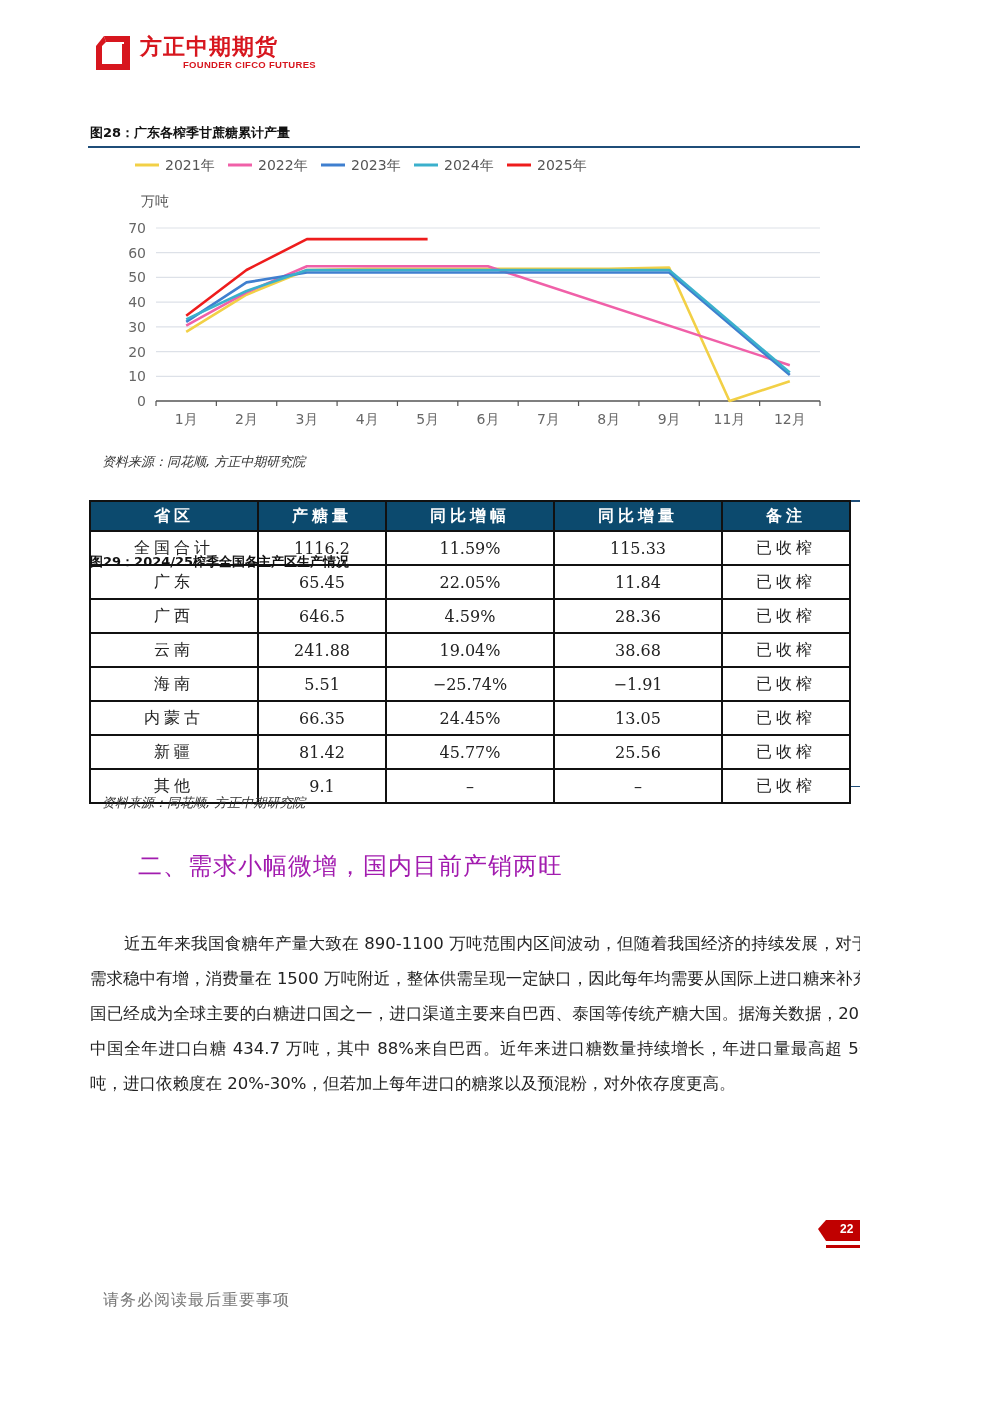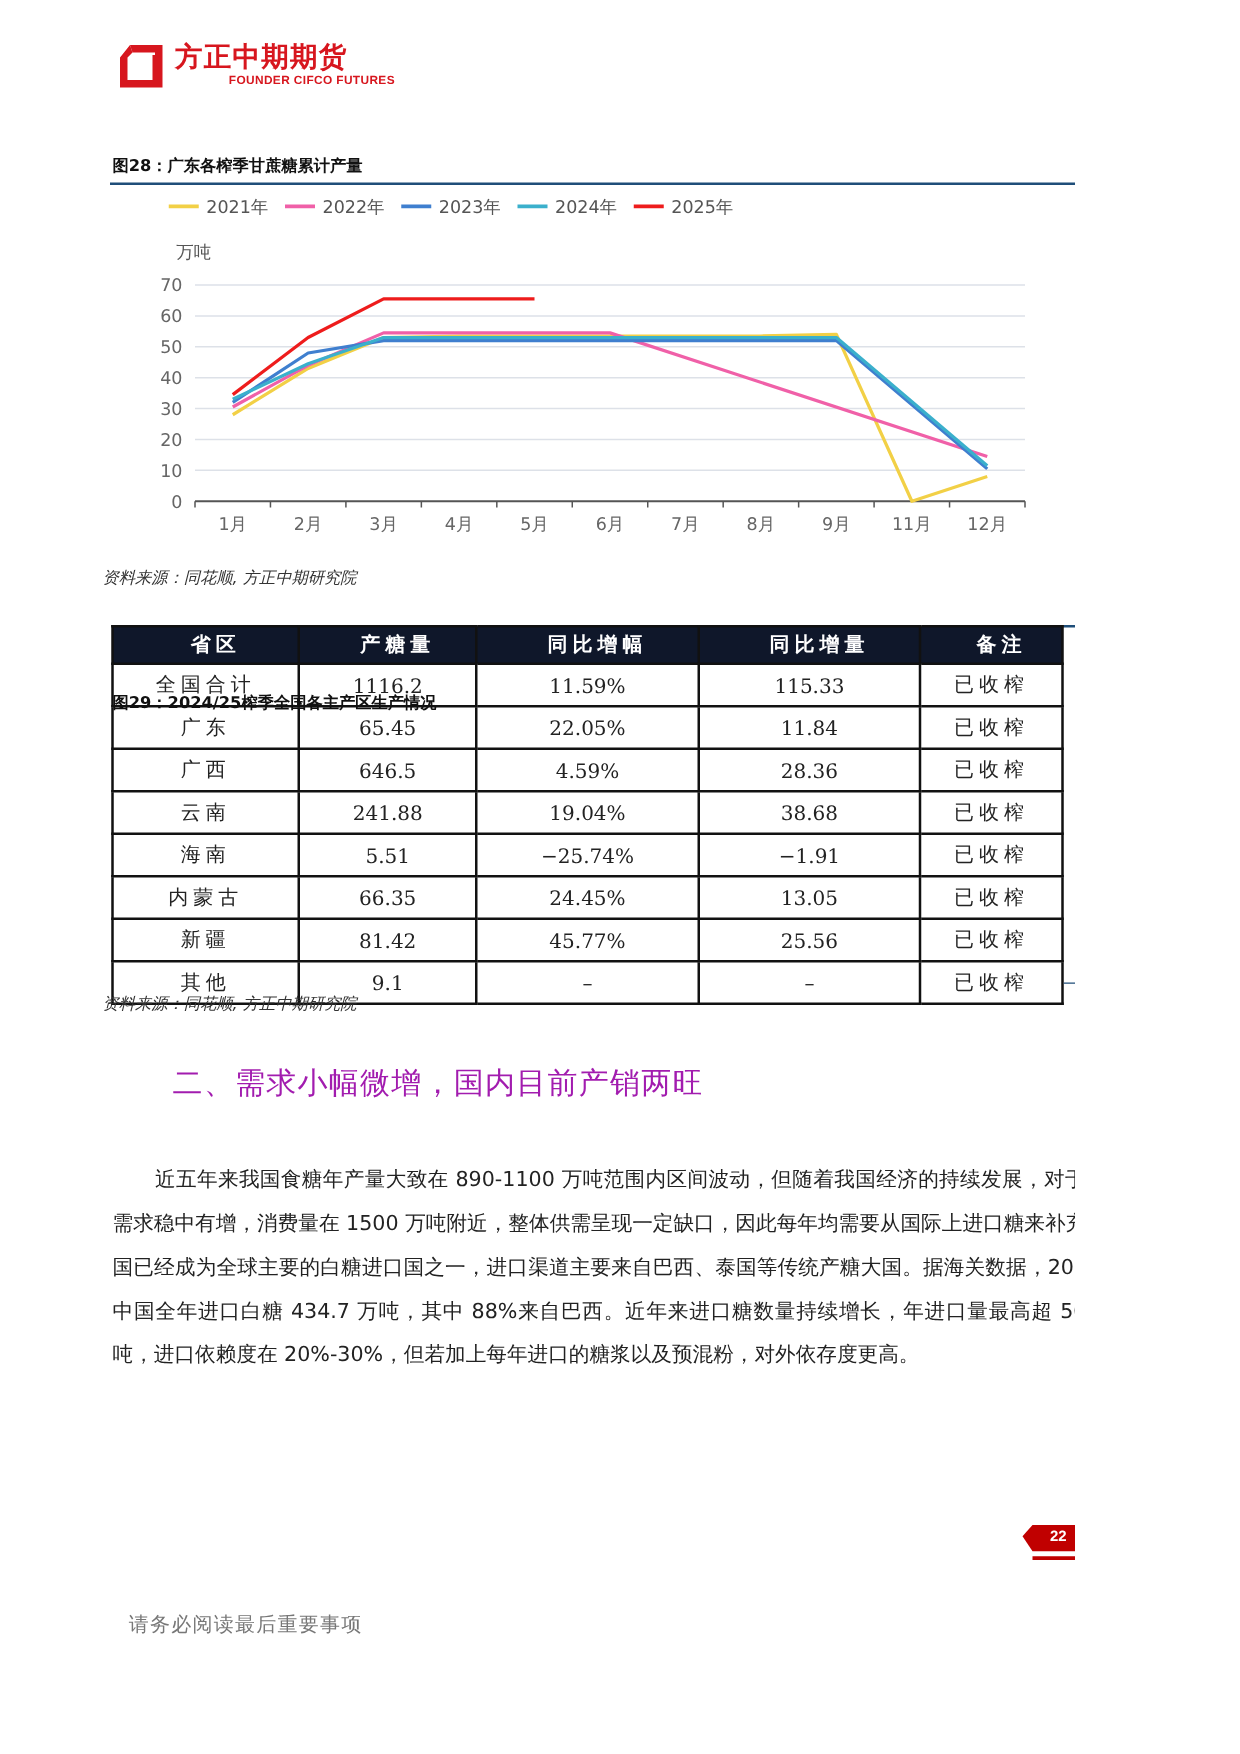--- a/index.html
+++ b/index.html
@@ -5,25 +5,25 @@
   body { margin:0; background:#ffffff; }
   .page { position:relative; width:860px; height:1403px; background:#fff; font-family:"DejaVu Sans", "Liberation Sans", sans-serif; color:#222; overflow:hidden; }
   .logo { position:absolute; left:94px; top:34px; display:flex; align-items:center; }
   .logo-mark { width:38px; height:38px; }
   .logo-text { margin-left:8px; }
   .logo-cn { color:#d7161e; font-size:22px; font-weight:bold; letter-spacing:1px; line-height:24px; }
   .logo-en { color:#d7161e; font-size:9.5px; font-weight:bold; letter-spacing:0.3px; line-height:12px; font-family:"Liberation Sans", sans-serif;margin-left:43px; }
   .report-title { position:absolute; right:94px; top:44px; color:#c00000; font-size:23px; font-weight:bold; }
   .fig-title { position:absolute; left:90px; font-size:13px; font-weight:bold; color:#111; }
   .fig-rule { position:absolute; left:88px; width:786px; height:2px; background:#1f4e79; }
-  .source { position:absolute; left:82px; font-size:13px; font-style:italic; color:#333; }
+  .source { position:absolute; left:102px; font-size:13px; font-style:italic; color:#333; }
   .chart { position:absolute; left:88px; top:150px; width:786px; height:295px; }
   .chart svg text { font-family:"DejaVu Sans", sans-serif; }
   table.prod { position:absolute; left:89px; top:500px; width:762px; border-collapse:collapse; font-family:"DejaVu Serif", "Liberation Serif", serif; }
-  table.prod th { background:#0f172a; color:#fff; font-size:16px; font-weight:bold; height:26px; border:2px solid #111; letter-spacing:4px;padding-left:17px; }
+  table.prod th { background:#0c4a6e; color:#fff; font-size:16px; font-weight:bold; height:26px; border:2px solid #111; letter-spacing:4px; }
   table.prod td { height:30px; border:2px solid #111; text-align:center; font-size:16px; color:#222; }
   table.prod td.prov, table.prod td.note { letter-spacing:4px;text-align:center; }
   .table-rule { position:absolute; left:851px; top:500px; width:23px; height:2px; background:#1f4e79; }
   .table-rule-bottom { position:absolute; left:851px; top:786px; width:23px; height:1px; background:#1f4e79; }
   .section-heading { position:absolute; left:138px; top:850px; font-size:24px; color:#a21caf; letter-spacing:1px; }
   .para { position:absolute; left:90px; top:905px; width:812px; font-size:16.5px; line-height:35px; color:#222; text-indent:34px; text-align:justify;margin-top:21px; }
   .page-num { position:absolute; left:810px; top:1214px; }
   .footer-note { position:absolute; left:103px; top:1290px; font-size:16px; color:#777; font-family:"DejaVu Serif", serif; letter-spacing:1px; }
 </style>
 </head>

